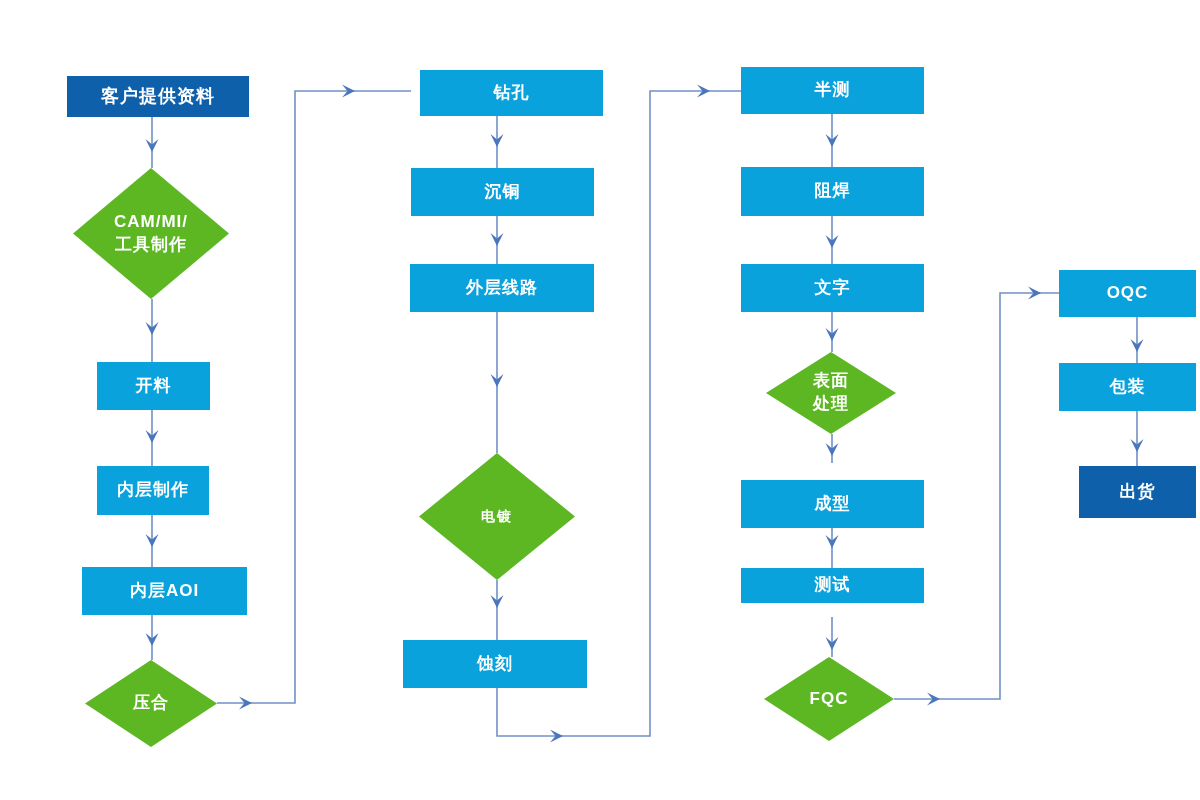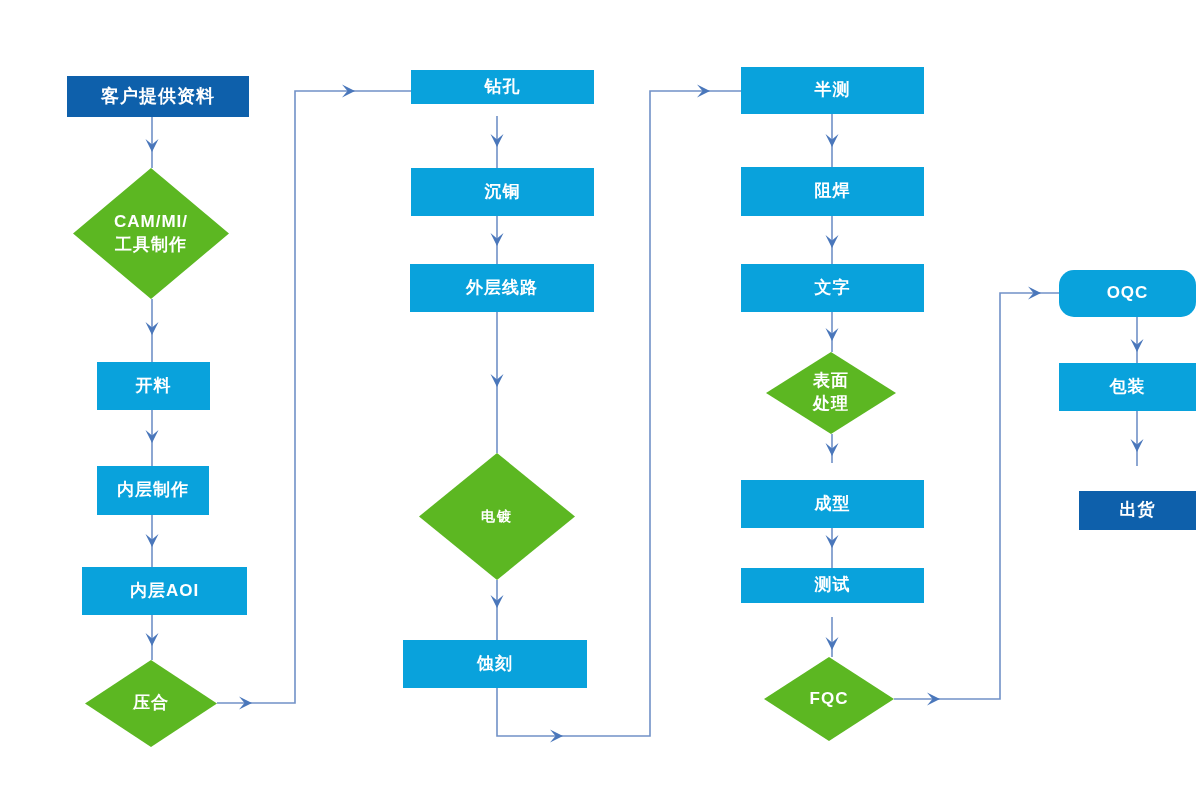--- a/index.html
+++ b/index.html
@@ -84,21 +84,21 @@
   <div class="node process" style="left:97px;top:466px;width:112px;height:49px;">
     <span>内层制作</span>
   </div>
   <div class="node process" style="left:70px;top:567px;width:165px;height:48px;margin-left:12px;">
     <span>内层AOI</span>
   </div>
   <div class="node decision" style="left:85px;top:660px;width:132px;height:87px;">
     <span>压合</span>
   </div>
 
-  <div class="node process" style="left:411px;top:70px;width:183px;height:34px;justify-content:center;">
+  <div class="node process" style="left:420px;top:70px;width:183px;height:46px;justify-content:center;">
     <span>钻孔</span>
   </div>
   <div class="node process" style="left:411px;top:168px;width:183px;height:48px;">
     <span>沉铜</span>
   </div>
   <div class="node process" style="left:410px;top:264px;width:184px;height:48px;">
     <span>外层线路</span>
   </div>
   <div class="node decision fs21" style="left:419px;top:453px;width:156px;height:127px;">
     <span>电镀</span>
@@ -123,23 +123,23 @@
   <div class="node process" style="left:741px;top:480px;width:183px;height:48px;">
     <span>成型</span>
   </div>
   <div class="node process" style="left:741px;top:568px;width:183px;height:35px;">
     <span>测试</span>
   </div>
   <div class="node decision" style="left:764px;top:657px;width:130px;height:84px;">
     <span>FQC</span>
   </div>
 
-  <div class="node process" style="left:1059px;top:270px;width:137px;height:47px;border-radius:15px;">
+  <div class="node process" style="left:1059px;top:270px;width:137px;height:47px;">
     <span>OQC</span>
   </div>
   <div class="node process" style="left:1059px;top:363px;width:137px;height:48px;">
     <span>包装</span>
   </div>
-  <div class="node terminal" style="left:1079px;top:466px;width:117px;height:39px;margin-top:25px;">
+  <div class="node terminal" style="left:1079px;top:466px;width:117px;height:52px;">
     <span>出货</span>
   </div>
 
 </div>
 
 </body></html>

